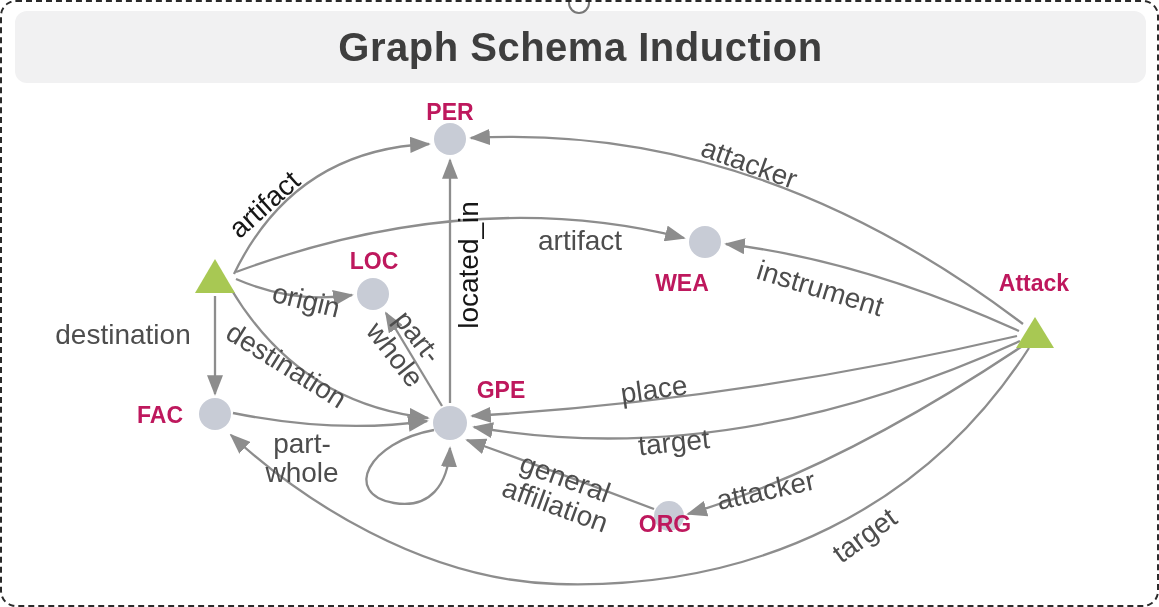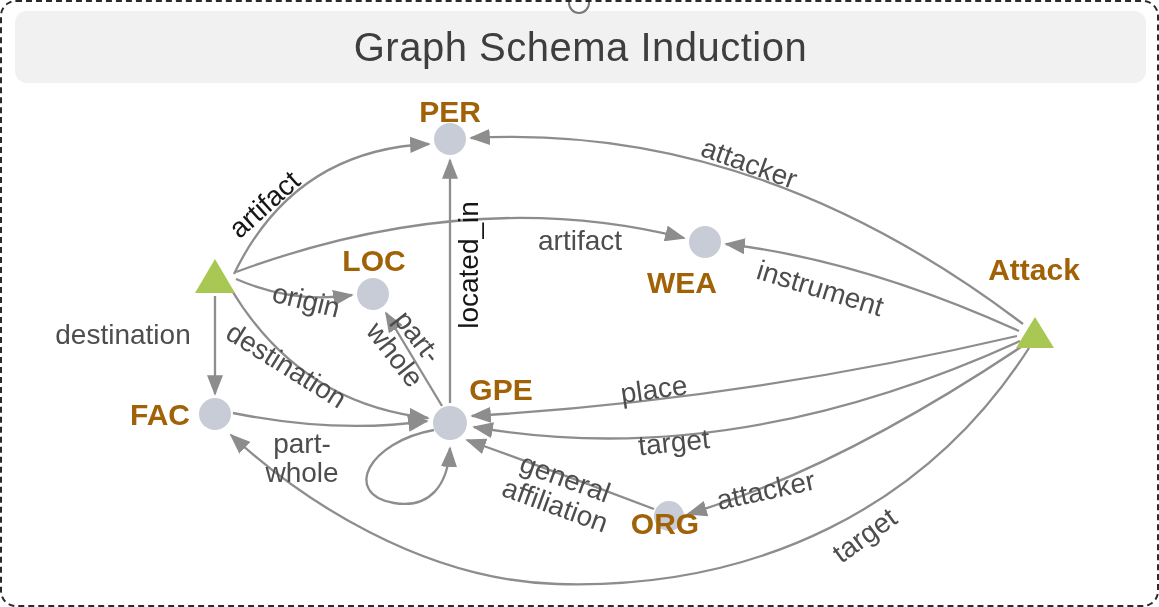--- a/index.html
+++ b/index.html
@@ -11,27 +11,27 @@
   #notch{
     position:absolute;left:566px;top:-10px;width:18px;height:18px;
     border:2px solid #777;border-radius:50%;background:#fff;
   }
   #titlebar{
     position:absolute;left:13px;top:9px;width:1131px;height:72px;
     background:#f1f1f2;border-radius:12px;
     display:flex;align-items:center;justify-content:center;
   }
   #titlebar .t{
-    font-size:40px;font-weight:normal;color:#3e3e3e;letter-spacing:0.5px;
+    font-size:40px;font-weight:bold;color:#3e3e3e;letter-spacing:0.5px;
   }
   svg.graph{position:absolute;left:0;top:0;}
   .edge{fill:none;stroke:#8d8d8d;stroke-width:2.3px;}
   .nlabel{
     position:absolute;transform:translate(-50%,-50%);
-    font-weight:bold;font-size:30px;color:#a16207;white-space:nowrap;
+    font-weight:bold;font-size:23px;color:#be185d;white-space:nowrap;
   }
   .elabel{
     position:absolute;transform:translate(-50%,-50%) rotate(var(--r,0deg));
     font-size:28px;color:#4d4d4d;white-space:nowrap;line-height:1.02;
   }
   .elabel.dark{color:#161616;}
   .elabel.stack{text-align:center;}
   .elabel .ln{display:block;}
 </style>
 </head>
@@ -78,21 +78,21 @@
     <polygon points="213,257 193,291 233,291" fill="#a8c853"></polygon>
     <polygon points="1033,315 1014,346 1052,346" fill="#a8c853"></polygon>
   </svg>
 
   <div class="nlabel" style="left:448px;top:110px">PER</div>
   <div class="nlabel" style="left:372px;top:259px">LOC</div>
   <div class="nlabel" style="left:680px;top:281px">WEA</div>
   <div class="nlabel" style="left:499px;top:388px">GPE</div>
   <div class="nlabel" style="left:158px;top:413px">FAC</div>
   <div class="nlabel" style="left:663px;top:522px">ORG</div>
-  <div class="nlabel" style="left:1032px;top:268px">Attack</div>
+  <div class="nlabel" style="left:1032px;top:281px">Attack</div>
 
   <div class="elabel dark" style="left:263px;top:203px;--r:-42deg">artifact</div>
   <div class="elabel dark" style="left:467px;top:263px;--r:-90deg">located_in</div>
   <div class="elabel" style="left:578px;top:239px">artifact</div>
   <div class="elabel" style="left:747px;top:162px;--r:20deg">attacker</div>
   <div class="elabel" style="left:818px;top:287px;--r:17deg">instrument</div>
   <div class="elabel" style="left:304px;top:299px;--r:14deg">origin</div>
   <div class="elabel" style="left:121px;top:333px">destination</div>
   <div class="elabel" style="left:284px;top:364px;--r:32deg">destination</div>
   <div class="elabel stack" style="left:404px;top:344px;--r:52deg">

